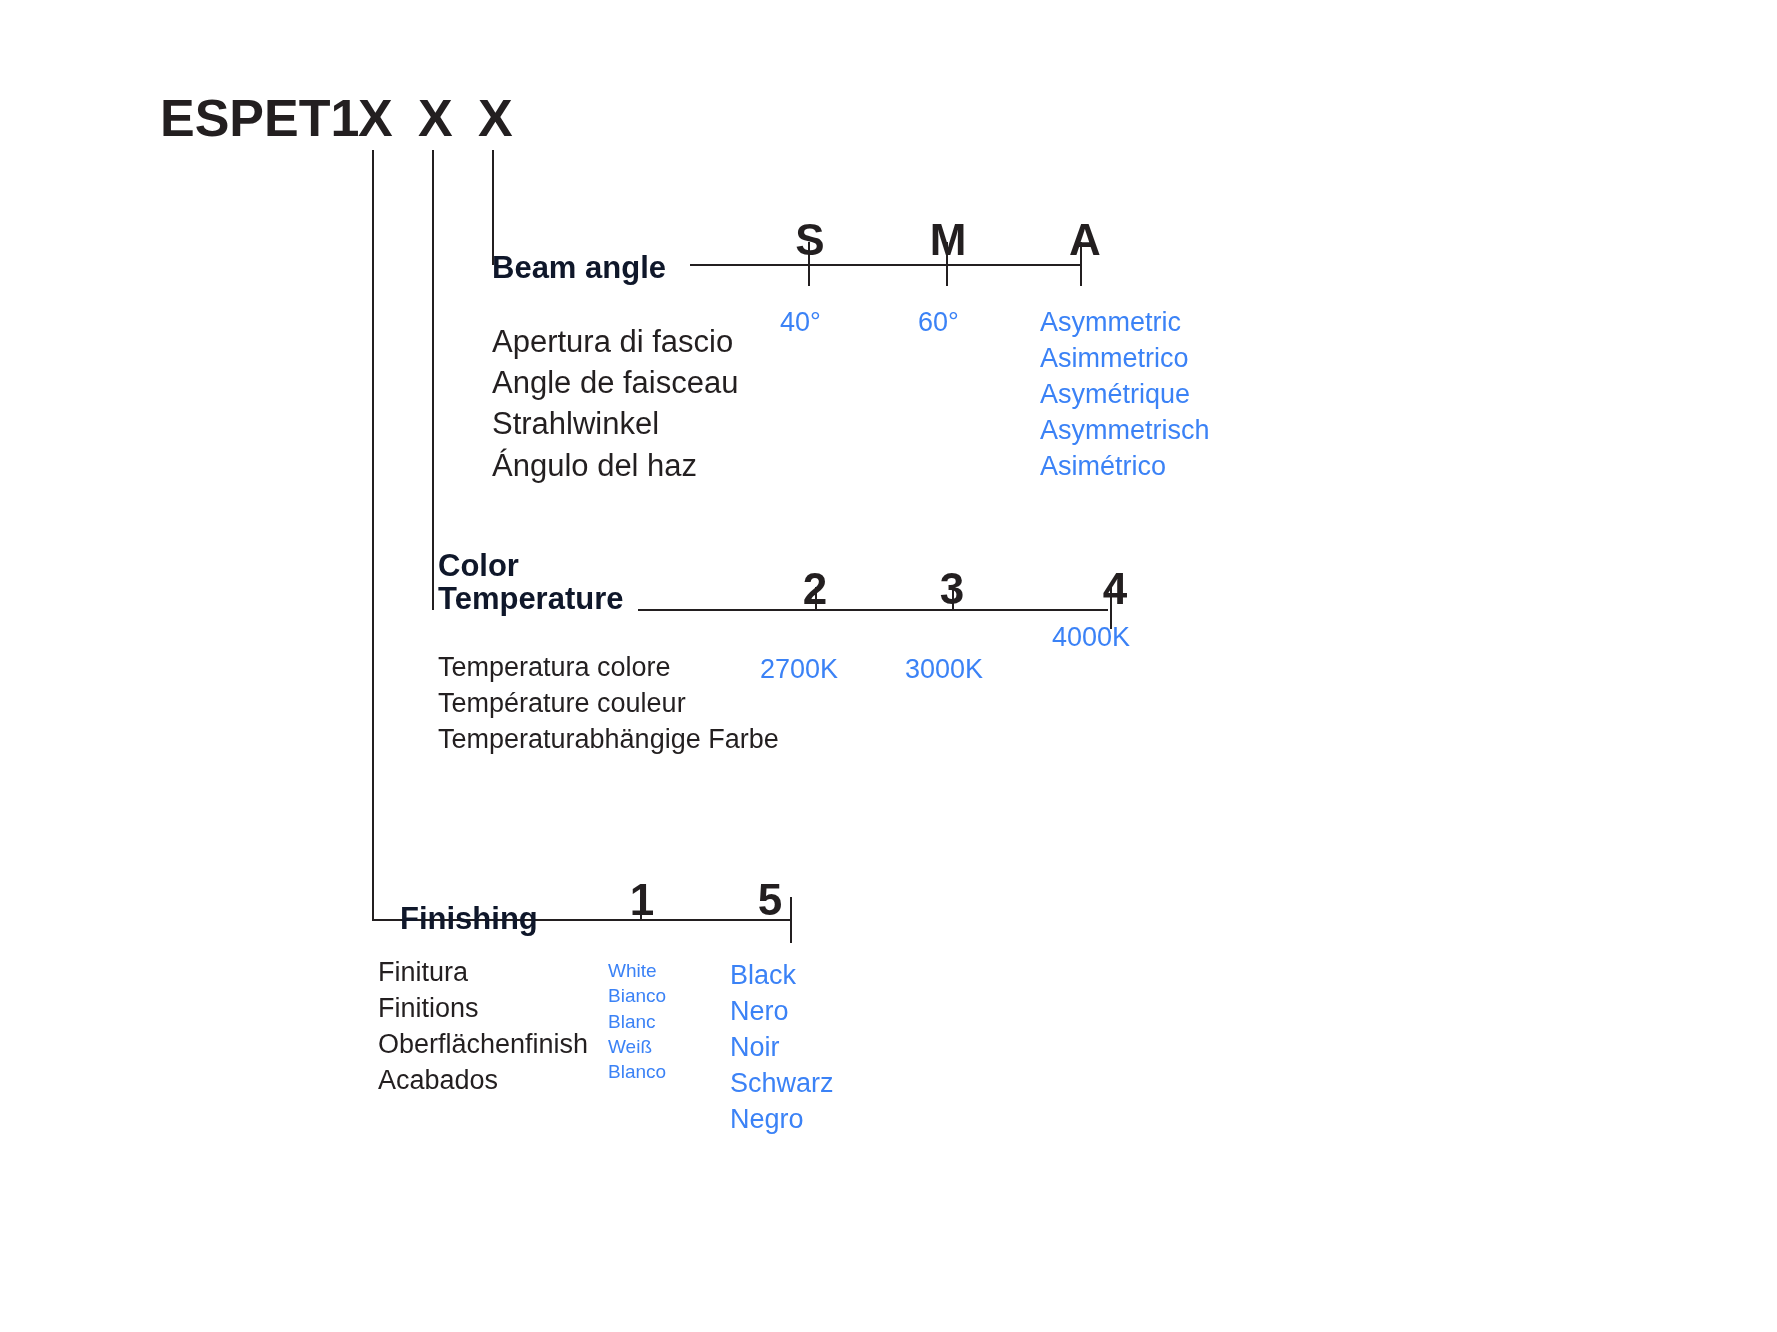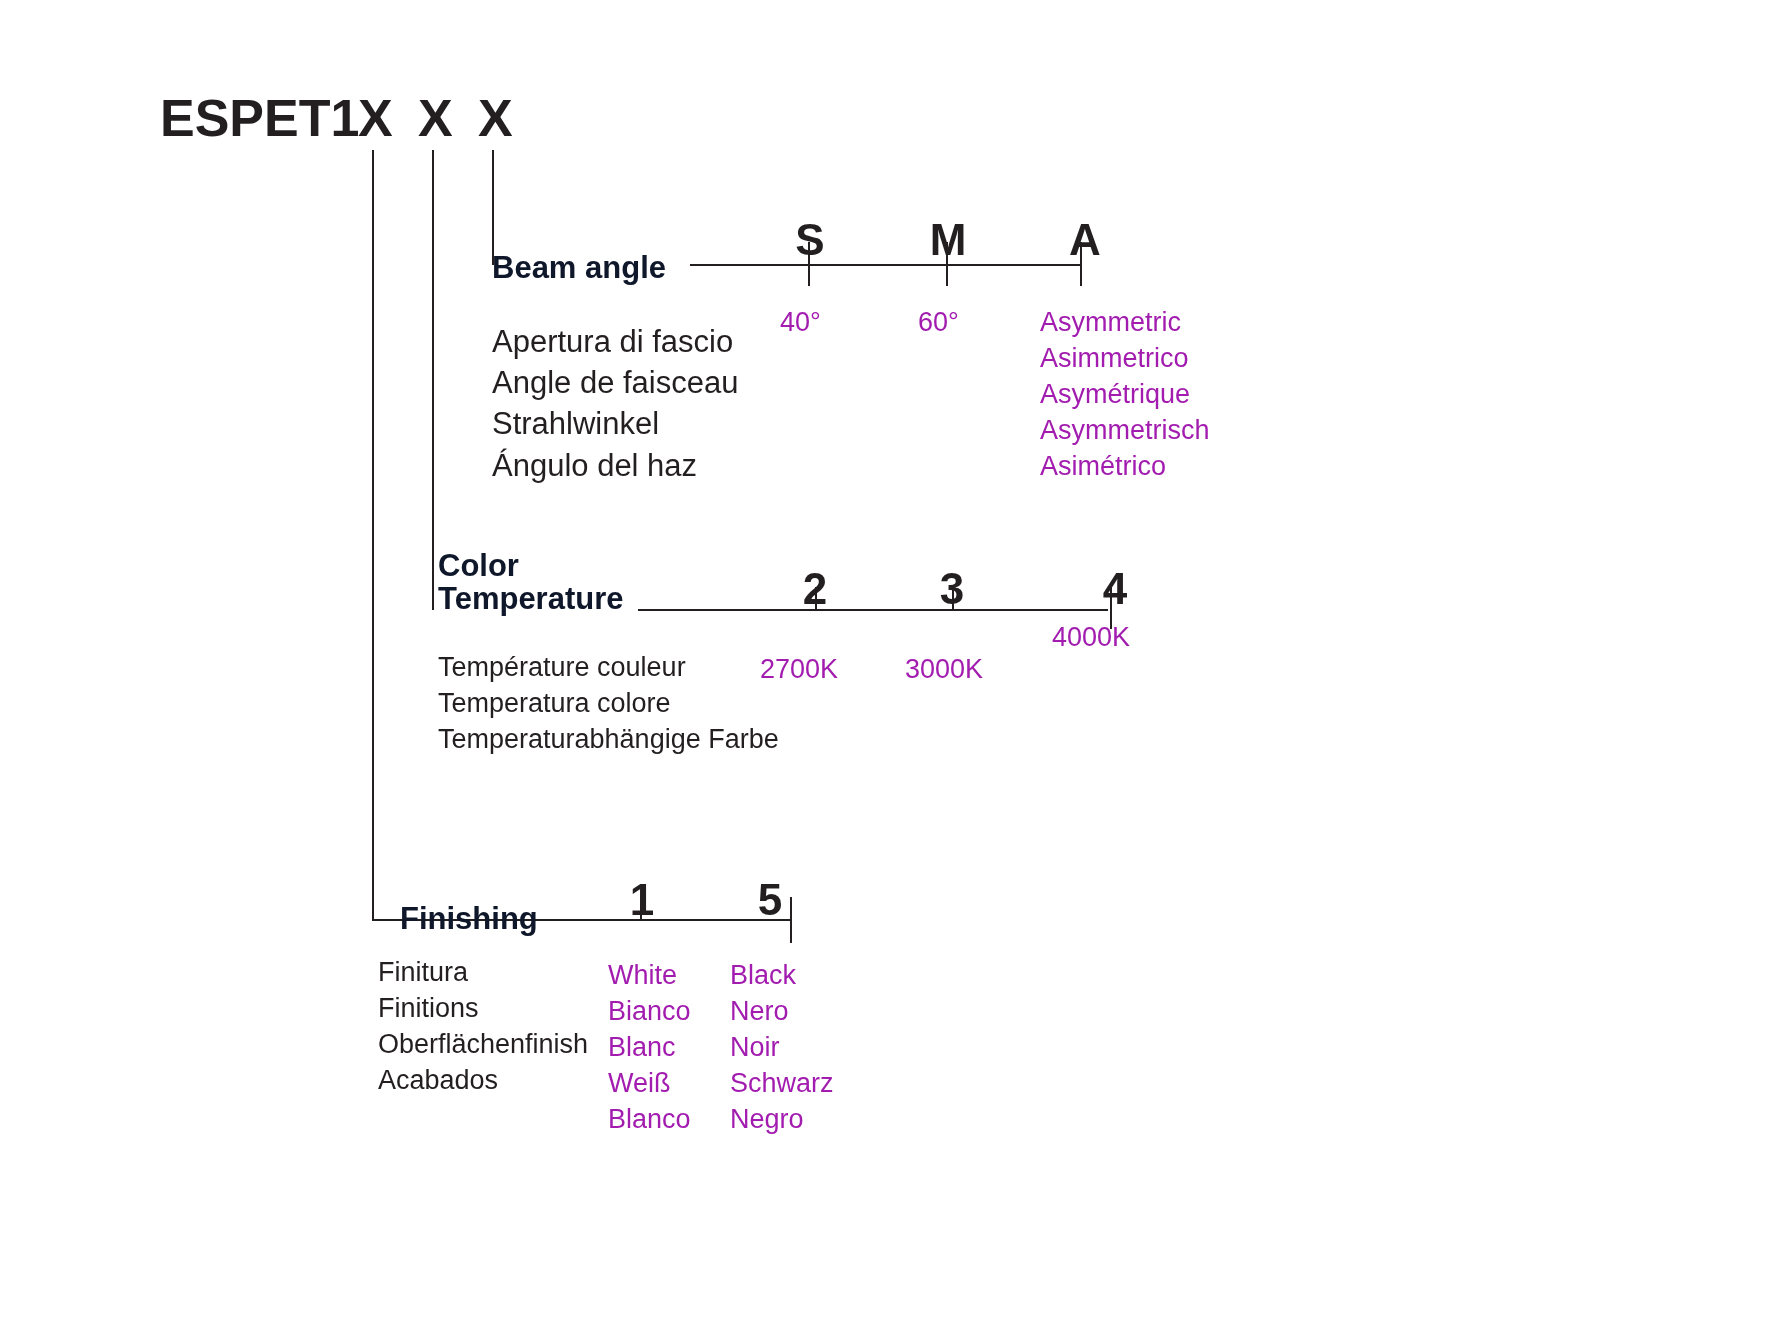--- a/index.html
+++ b/index.html
@@ -68,21 +68,21 @@
     position: absolute;
     font-weight: bold;
     font-size: 44px;
     line-height: 1;
     text-align: center;
     color: #231f20;
   }
   .opt-desc {
     position: absolute;
     line-height: 1.33;
-    color: #a21caf;
+    color: #3b82f6;
   }
   .opt-desc div { white-space: nowrap; }
 
   
   #beam-title  { left: 492px; top: 252px;  font-size: 31px; }
   #beam-langs  { left: 492px; top: 321px;  font-size: 31px; }
   #beam-s-code { left: 780px; top: 218px; width: 60px; }
   #beam-m-code { left: 918px; top: 218px; width: 60px; }
   #beam-a-code { left: 1055px; top: 218px; width: 60px; }
   #beam-s-desc { left: 780px; top: 305px; width: 200px; font-size: 27px; text-align: left; }
@@ -97,21 +97,21 @@
   #ct-4-code { left: 1085px; top: 567px; width: 60px; }
   #ct-2-desc { left: 760px; top: 652px; font-size: 27px; }
   #ct-3-desc { left: 905px; top: 652px; font-size: 27px; }
   #ct-4-desc { left: 1052px; top: 620px; font-size: 27px; }
 
   
   #fin-title { left: 400px; top: 903px; font-size: 31px; }
   #fin-langs { left: 378px; top: 955px; font-size: 27px; }
   #fin-1-code { left: 612px; top: 878px; width: 60px; }
   #fin-5-code { left: 740px; top: 878px; width: 60px; }
-  #fin-1-desc { left: 608px; top: 958px; font-size: 27px; }
+  #fin-1-desc { left: 608px; top: 958px; font-size: 19px; }
   #fin-5-desc { left: 730px; top: 958px; font-size: 27px; }
 </style>
 </head>
 <body>
 
 <div class="code-root">ESPET1</div>
 <div class="code-x x1">X</div>
 <div class="code-x x2">X</div>
 <div class="code-x x3">X</div>
 
@@ -163,22 +163,22 @@
   <div>Asymétrique</div>
   <div>Asymmetrisch</div>
   <div>Asimétrico</div>
 </div>
 
 <div class="section-title" id="ct-title">
   <div>Color</div>
   <div>Temperature</div>
 </div>
 <div class="section-langs" id="ct-langs">
+  <div>Temperatura colore</div>
   <div>Température couleur</div>
-  <div>Temperatura colore</div>
   <div>Temperaturabhängige Farbe</div>
 </div>
 
 <div class="opt-code" id="ct-2-code">2</div>
 <div class="opt-code" id="ct-3-code">3</div>
 <div class="opt-code" id="ct-4-code">4</div>
 
 <div class="opt-desc" id="ct-2-desc">
   <div>2700K</div>
 </div>

